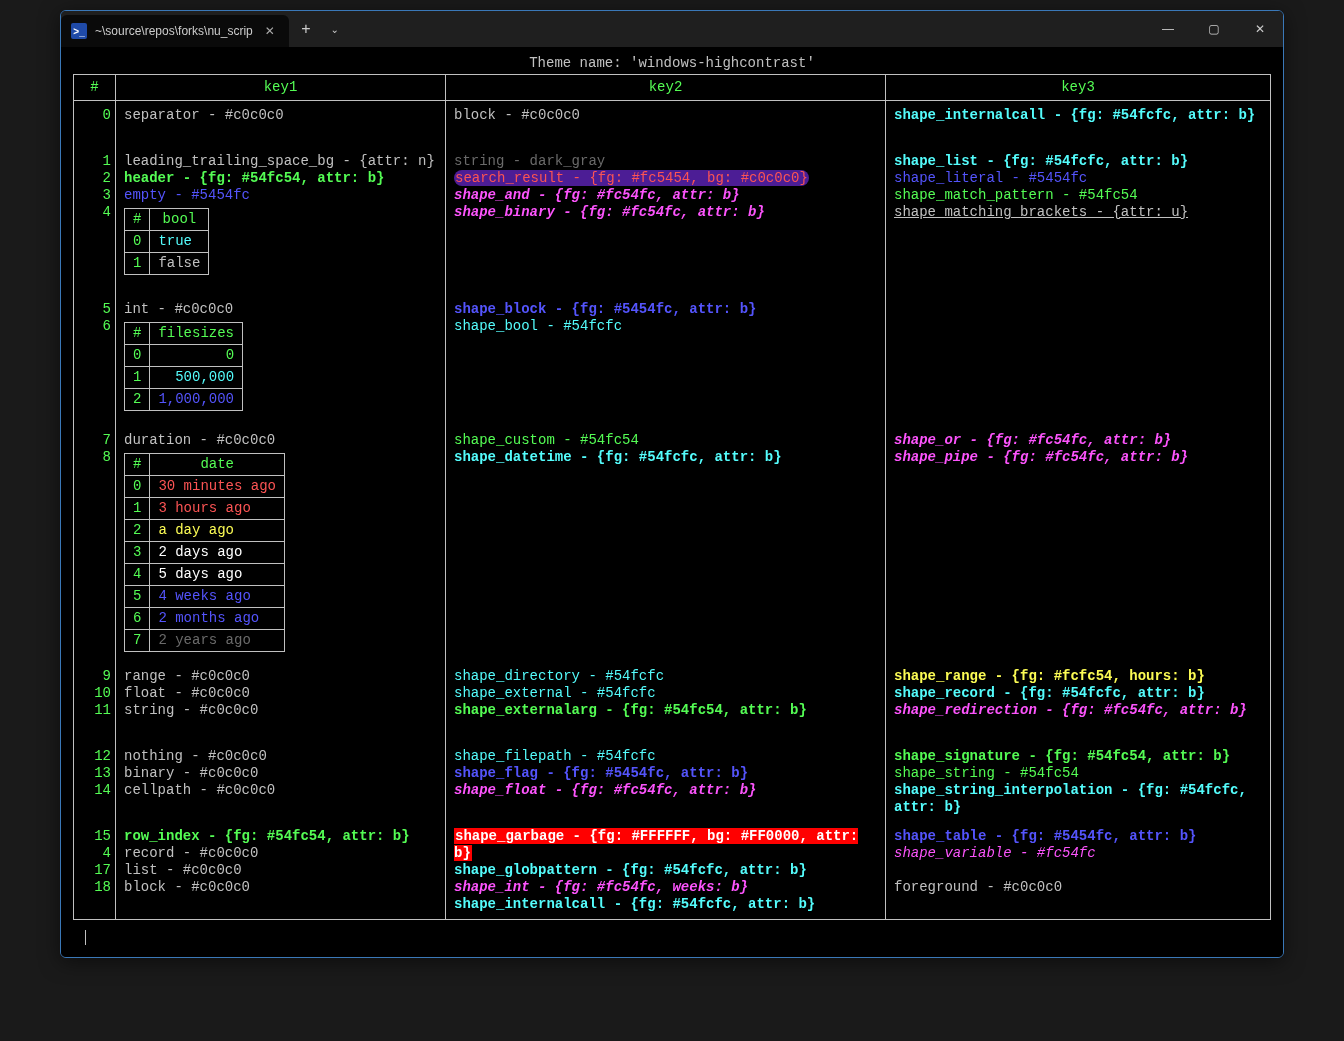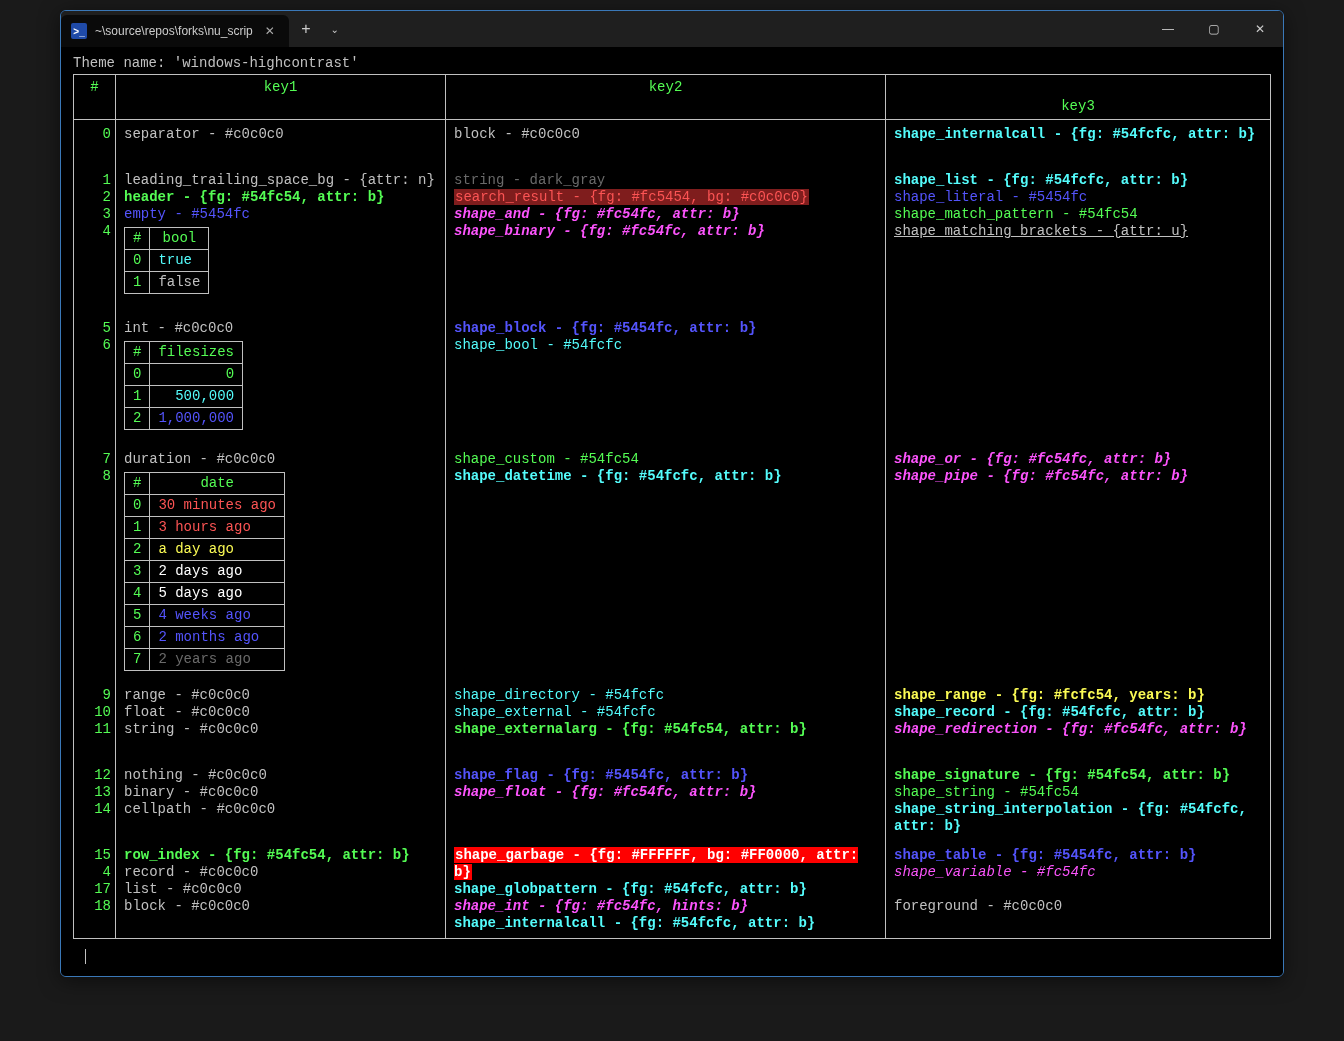--- a/index.html
+++ b/index.html
@@ -73,35 +73,35 @@
   }
   .dropdown{width:24px;display:flex;align-items:center;justify-content:center;color:#ccc;font-size:10px;cursor:pointer;}
   .spacer{flex:1;}
   .winbtn{width:46px;display:flex;align-items:center;justify-content:center;color:#ccc;cursor:pointer;}
   .terminal{
     background:#000;
     padding:8px 12px 6px 12px;
     line-height:17px;
     min-height:900px;
   }
-  .theme{color:var(--fg);margin-bottom:2px;}
+  .theme{color:var(--fg);margin-bottom:2px;text-align:center;}
   
   .c-fg{color:var(--fg);}
   .c-green{color:var(--green);}
   .c-cyan{color:var(--cyan);}
   .c-blue{color:var(--blue);}
   .c-magenta{color:var(--magenta);font-style:italic;}
   .c-yellow{color:var(--yellow);}
   .c-white{color:var(--white);}
   .c-gray{color:var(--darkgray);}
   .c-red{color:var(--red);}
   .b{font-weight:bold;}
   .u{text-decoration:underline;}
   .hl-search{
-    background:#7f1d1d;color:#fc5454;padding:0 1px;
+    background:#4c1d95;color:#fc5454;padding:0 1px;border-radius:8px;
   }
   .hl-garbage{
     background:#ff0000;color:#ffffff;font-weight:bold;padding:0 1px;
   }
   
   table.nest{
     border-collapse:collapse;
     margin:4px 0 4px 0;
   }
   table.nest th,table.nest td{
@@ -111,21 +111,21 @@
   }
   table.nest th{color:var(--green);text-align:center;}
   table.nest td.ni{color:var(--green);text-align:right;}
   .cursor{
     display:inline-block;width:1px;height:15px;background:#c0c0c0;
     vertical-align:middle;margin-top:4px;
   }
   
   .grid{display:grid;grid-template-columns:42px 330px 440px 1fr;}
   .grid > div{border-right:1px solid var(--border);padding:4px 6px;}
-  .grid > div:last-child{border-right:none;margin-top:19px;}
+  .grid > div:last-child{border-right:none;}
   .headrow > div{border-bottom:1px solid var(--border);text-align:center;color:var(--green);}
   .bodywrap{border:1px solid var(--border);}
   .lines{display:flex;}
   .col-idx{width:42px;border-right:1px solid var(--border);padding:6px 4px 6px 0;}
   .col-k1{width:330px;border-right:1px solid var(--border);padding:6px 8px;}
   .col-k2{width:440px;border-right:1px solid var(--border);padding:6px 8px;}
   .col-k3{flex:1;padding:6px 8px;}
   .il{display:block;min-height:17px;}
   .ir{text-align:right;color:var(--green);display:block;min-height:17px;}
   .prompt{padding:6px 12px;}
@@ -349,39 +349,40 @@
           <span class="il c-fg">range - #c0c0c0</span>
           <span class="il c-fg">float - #c0c0c0</span>
           <span class="il c-fg">string - #c0c0c0</span>
         </div>
         <div class="col-k2">
           <span class="il c-cyan">shape_directory - #54fcfc</span>
           <span class="il c-cyan">shape_external - #54fcfc</span>
           <span class="il c-green b">shape_externalarg - {fg: #54fc54, attr: b}</span>
         </div>
         <div class="col-k3">
-          <span class="il c-yellow b">shape_range - {fg: #fcfc54, years: b}</span>
+          <span class="il c-yellow b">shape_range - {fg: #fcfc54, hours: b}</span>
           <span class="il c-cyan b">shape_record - {fg: #54fcfc, attr: b}</span>
           <span class="il c-magenta b">shape_redirection - {fg: #fc54fc, attr: b}</span>
         </div>
       </div>
 
       <div class="lines">
         <div class="col-idx">
           <span class="ir">12</span>
           <span class="ir">13</span>
           <span class="ir">14</span>
           <span class="ir">&nbsp;</span>
         </div>
         <div class="col-k1">
           <span class="il c-fg">nothing - #c0c0c0</span>
           <span class="il c-fg">binary - #c0c0c0</span>
           <span class="il c-fg">cellpath - #c0c0c0</span>
         </div>
         <div class="col-k2">
+          <span class="il c-cyan">shape_filepath - #54fcfc</span>
           <span class="il c-blue b">shape_flag - {fg: #5454fc, attr: b}</span>
           <span class="il c-magenta b">shape_float - {fg: #fc54fc, attr: b}</span>
         </div>
         <div class="col-k3">
           <span class="il c-green b">shape_signature - {fg: #54fc54, attr: b}</span>
           <span class="il c-green">shape_string - #54fc54</span>
           <span class="il c-cyan b">shape_string_interpolation - {fg: #54fcfc, attr: b}</span>
         </div>
       </div>
 
@@ -394,21 +395,21 @@
         </div>
         <div class="col-k1">
           <span class="il c-green b">row_index - {fg: #54fc54, attr: b}</span>
           <span class="il c-fg">record - #c0c0c0</span>
           <span class="il c-fg">list - #c0c0c0</span>
           <span class="il c-fg">block - #c0c0c0</span>
         </div>
         <div class="col-k2">
           <span class="il"><span class="hl-garbage">shape_garbage - {fg: #FFFFFF, bg: #FF0000, attr: b}</span></span>
           <span class="il c-cyan b">shape_globpattern - {fg: #54fcfc, attr: b}</span>
-          <span class="il c-magenta b">shape_int - {fg: #fc54fc, hints: b}</span>
+          <span class="il c-magenta b">shape_int - {fg: #fc54fc, weeks: b}</span>
           <span class="il c-cyan b">shape_internalcall - {fg: #54fcfc, attr: b}</span>
         </div>
         <div class="col-k3">
           <span class="il c-blue b">shape_table - {fg: #5454fc, attr: b}</span>
           <span class="il c-magenta">shape_variable - #fc54fc</span>
           <span class="il">&nbsp;</span>
           <span class="il c-fg">foreground - #c0c0c0</span>
         </div>
       </div>
 

